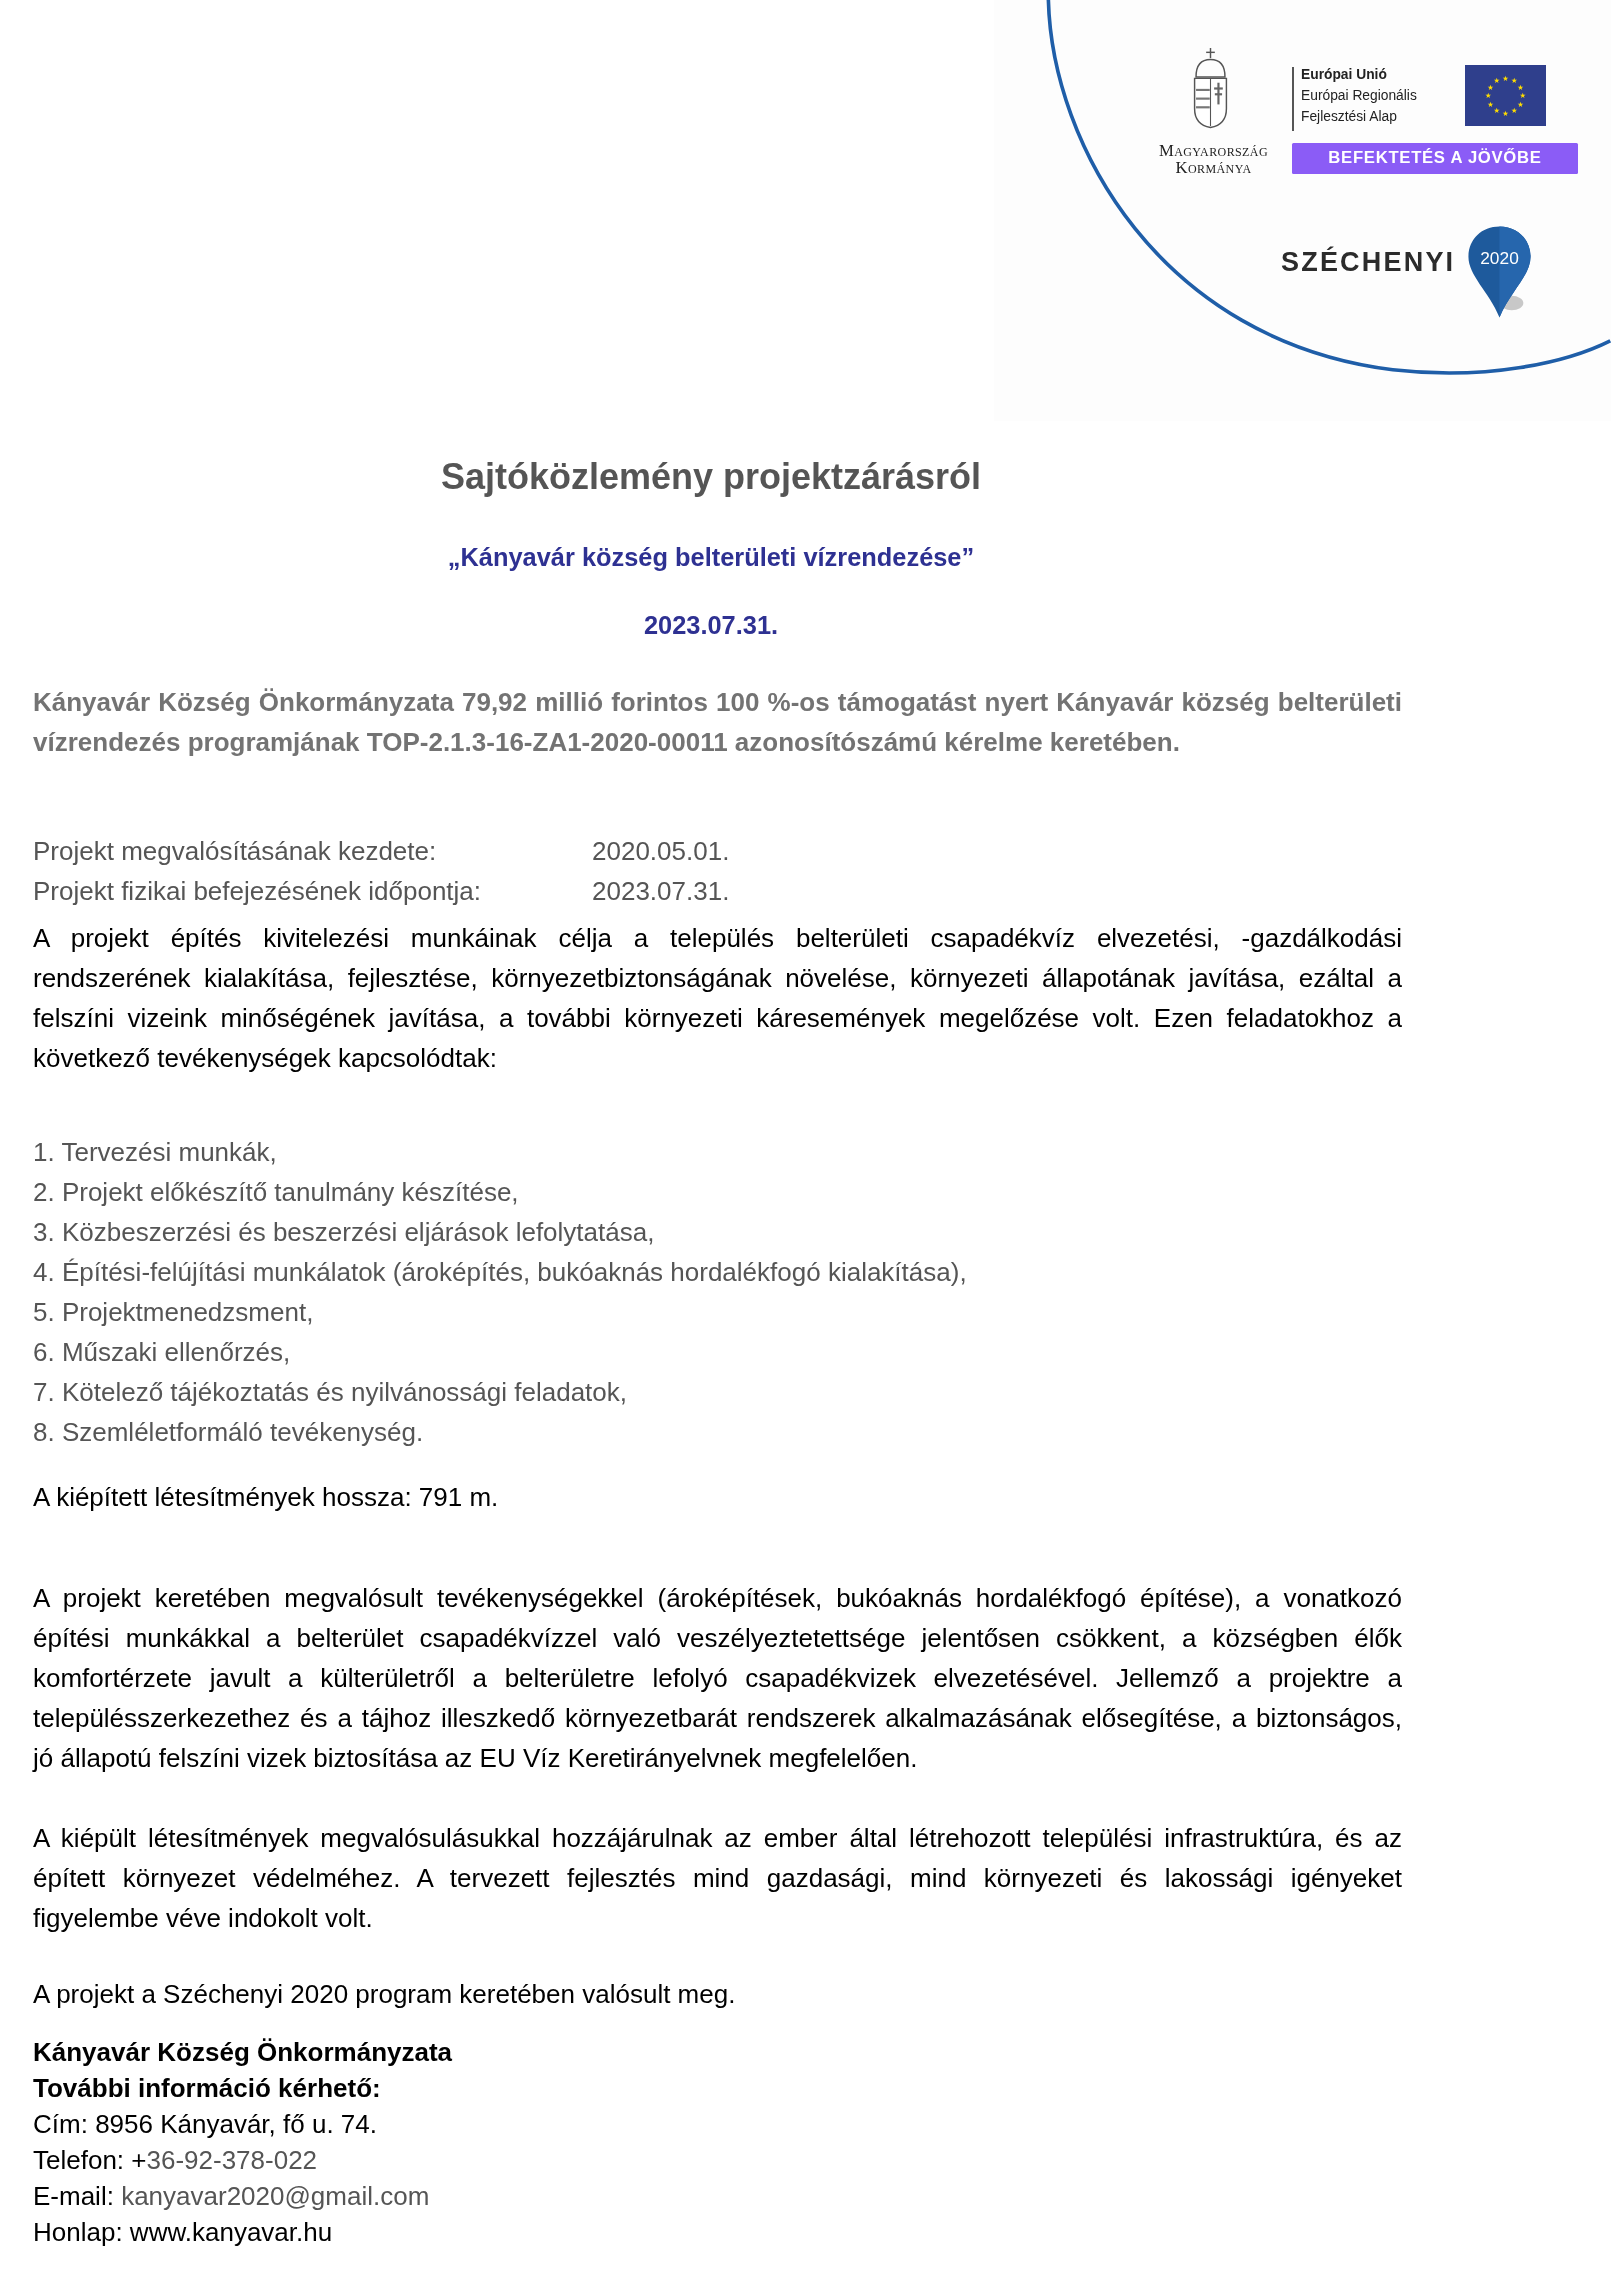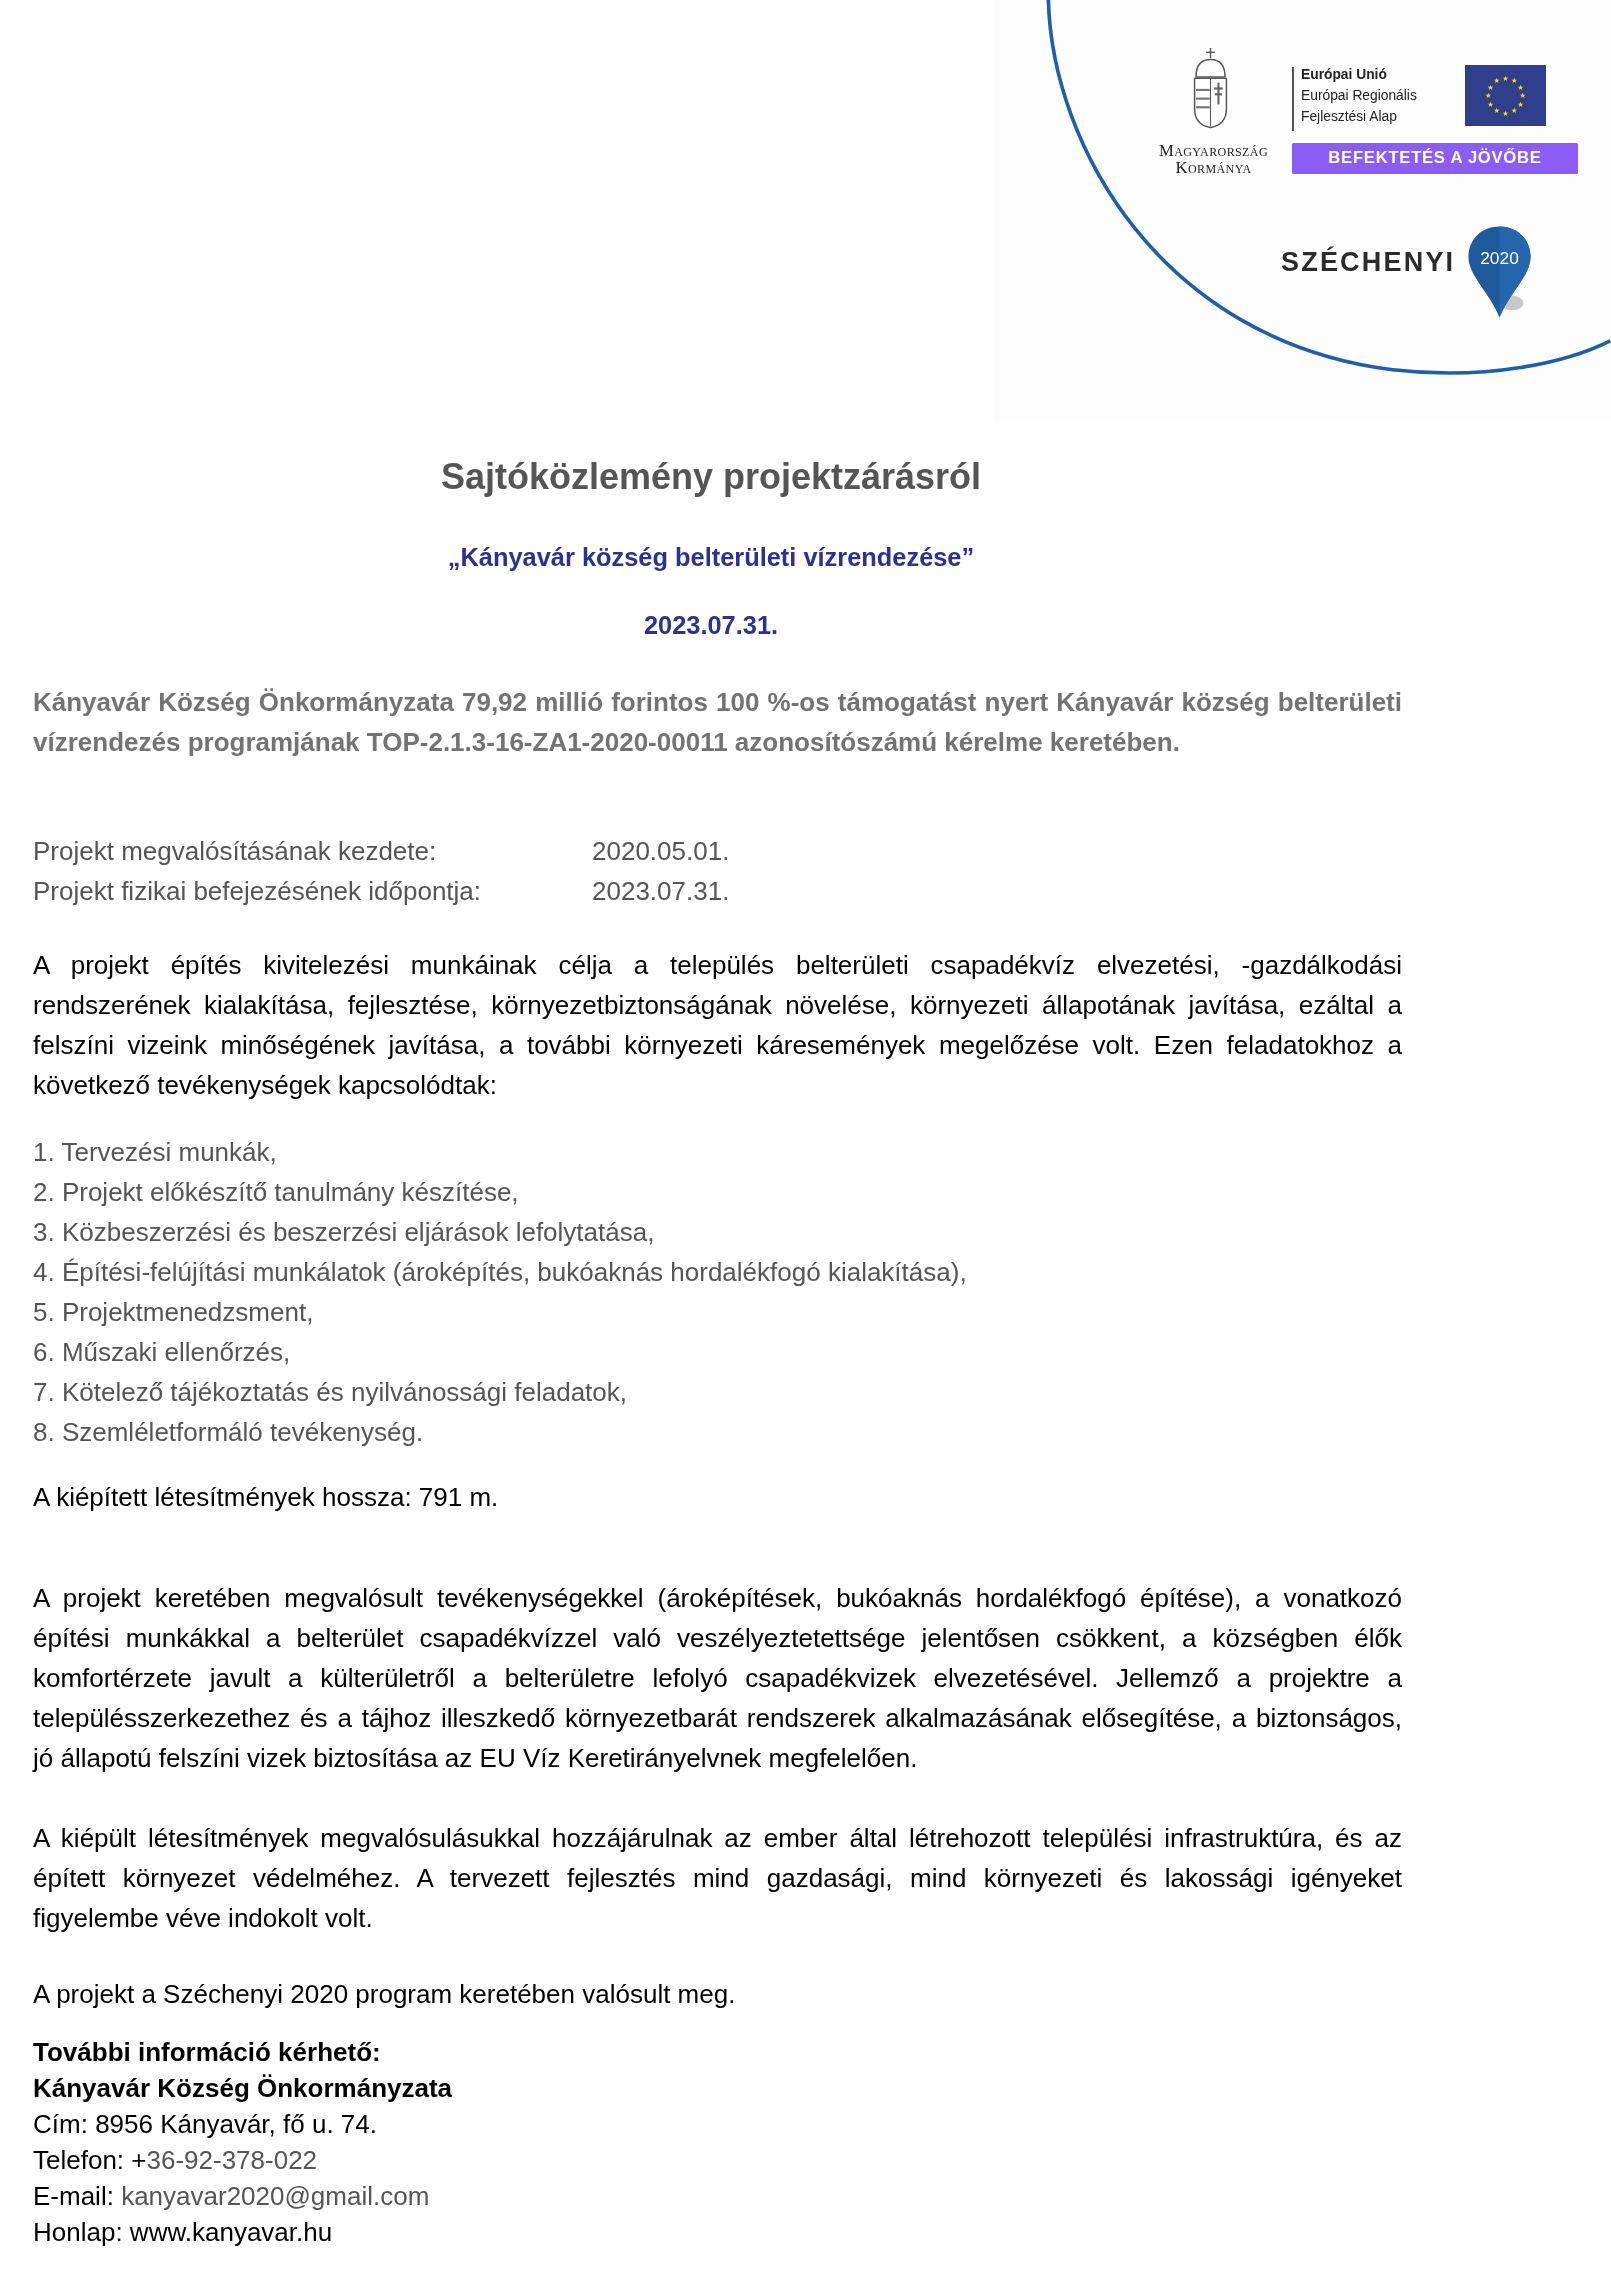--- a/index.html
+++ b/index.html
@@ -24,21 +24,21 @@
   .subtitle { position: absolute; left: 0; width: 1422px; top: 543px; text-align: center;
               font-size: 25.4px; font-weight: bold; color: #2e3192; }
   .date { position: absolute; left: 0; width: 1422px; top: 611px; text-align: center;
           font-size: 25.4px; font-weight: bold; color: #2e3192; }
 
   .content { position: absolute; left: 33px; width: 1369px; font-size: 26px; line-height: 40px; }
   .intro { top: 682px; font-weight: bold; color: #737373; text-align: justify; text-align-last: left; }
   .dates { top: 831px; color: #555; line-height: 40px; }
   .dates .row { display: flex; }
   .dates .lbl { width: 559px; }
-  .p1 { top: 945px; text-align: justify; }
+  .p1 { top: 918px; text-align: justify; }
   .list { top: 1132px; color: #555; margin: 0; padding: 0; list-style: none; line-height: 40px; }
   .length { top: 1477px; }
   .p2 { top: 1578px; text-align: justify; }
   .p3 { top: 1818px; text-align: justify; }
   .closing { top: 1974px; }
   .contact { top: 2034px; line-height: 36px; }
   .contact .b { font-weight: bold; }
   .gray { color: #555; text-align: right; }
 </style>
 </head>
@@ -129,22 +129,22 @@
   <li>7. Kötelező tájékoztatás és nyilvánossági feladatok,</li>
   <li>8. Szemléletformáló tevékenység.</li>
 </ul>
 
 <div class="content length">A kiépített létesítmények hossza: 791 m.</div>
 <div class="content p2">A projekt keretében megvalósult tevékenységekkel (ároképítések, bukóaknás hordalékfogó építése), a vonatkozó építési munkákkal a belterület csapadékvízzel való veszélyeztetettsége jelentősen csökkent, a községben élők komfortérzete javult a külterületről a belterületre lefolyó csapadékvizek elvezetésével. Jellemző a projektre a településszerkezethez és a tájhoz illeszkedő környezetbarát rendszerek alkalmazásának elősegítése, a biztonságos, jó állapotú felszíni vizek biztosítása az EU Víz Keretirányelvnek megfelelően.</div>
 <div class="content p3">A kiépült létesítmények megvalósulásukkal hozzájárulnak az ember által létrehozott települési infrastruktúra, és az épített környezet védelméhez. A tervezett fejlesztés mind gazdasági, mind környezeti és lakossági igényeket figyelembe véve indokolt volt.</div>
 <div class="content closing">A projekt a Széchenyi 2020 program keretében valósult meg.</div>
 
 <div class="content contact">
+  <div class="b">Kányavár Község Önkormányzata</div>
   <div class="b">További információ kérhető:</div>
-  <div class="b">Kányavár Község Önkormányzata</div>
   <div>
     <span>Cím:</span>
     <span>8956 Kányavár, fő u. 74.</span>
   </div>
   <div>
     <span>Telefon: +</span><span class="gray">36-92-378-022</span>
   </div>
   <div>
     <span>E-mail:</span>
     <span class="gray">kanyavar2020@gmail.com</span>

